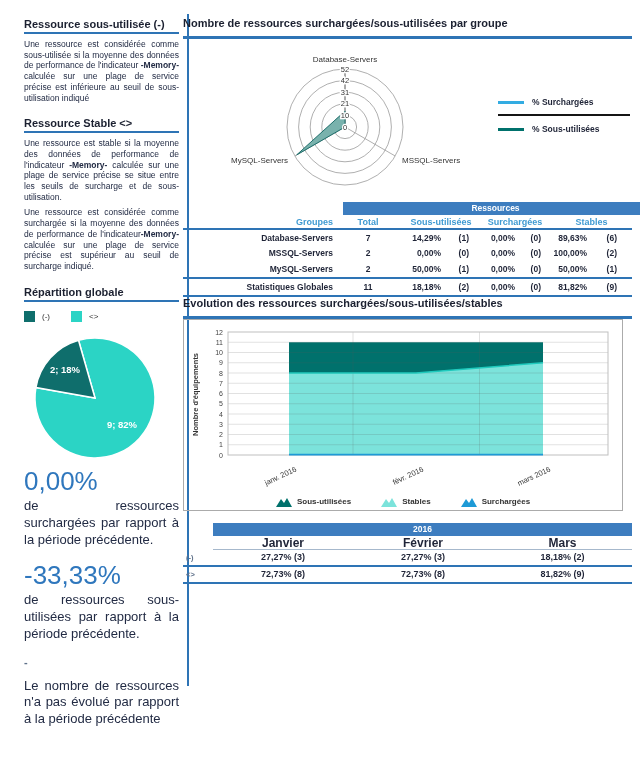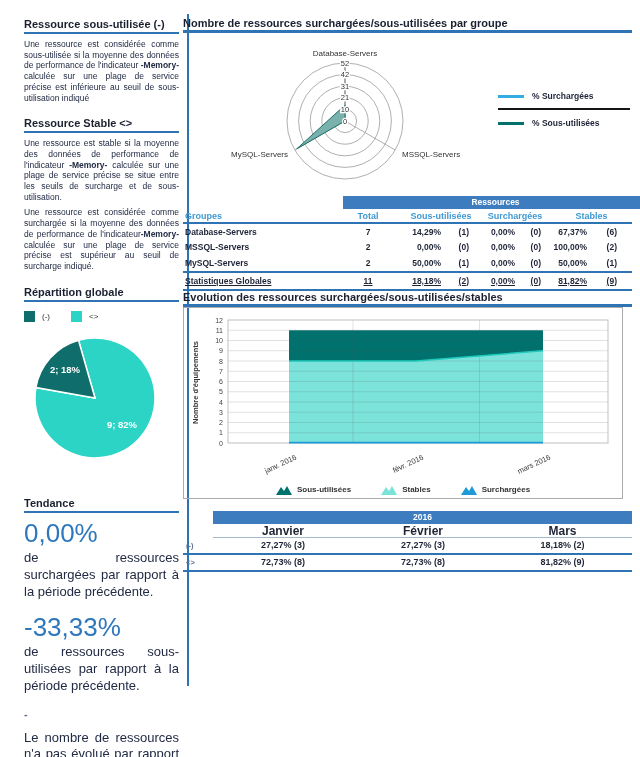--- a/index.html
+++ b/index.html
@@ -19,45 +19,45 @@
   .sw.light{background:#2bd4c5;margin-left:14px;}
   #pie-svg{display:block;margin:13px 0 0 8px;}
   .pie-label{font-size:9.5px;font-weight:bold;fill:#fff;text-anchor:middle;}
   .tend-val{font-size:26px;line-height:1.05;color:#2f77bd;margin-top:7px;}
   .tend-desc{font-size:13px;line-height:1.3;text-align:justify;margin-top:3px;color:#222b44;}
   .tend-dash{margin-top:12px;font-size:11px;font-weight:bold;color:#5f718a;}
   .tend-note{margin-top:10px;}
   
   #main{position:absolute;left:183px;top:0;width:449px;}
   .m-title{font-size:11px;font-weight:bold;color:#1b2030;margin:0;
-           padding-bottom:1px;border-bottom:3px solid #2e74b5;}
+           padding-bottom:7px;border-bottom:3px solid #2e74b5;}
   #group-title{margin-top:17px;}
   
   .radar-wrap{position:relative;height:159px;}
   #radar-svg{position:absolute;left:15px;top:14px;}
   .radar-axis-label{font-size:8px;fill:#333;}
   .ring-label{font-size:7.5px;fill:#333;text-anchor:middle;stroke:#fff;stroke-width:2.5px;paint-order:stroke;}
   .radar-legend{position:absolute;right:2px;top:56px;width:132px;font-size:8.5px;font-weight:bold;color:#1f2437;}
   .rl-row{display:flex;align-items:center;gap:8px;height:14px;}
   .rl-row.first{border-bottom:2px solid #151515;padding-bottom:5px;margin-bottom:6px;}
   .rl-line{width:26px;height:3px;}
   
   .band{height:13px;line-height:13px;background:#3d7dbf;color:#fff;font-size:8.5px;
         font-weight:bold;text-align:center;}
   .t1-band{margin-left:160px;width:289px;padding-left:8px;}
   .t1-head{display:grid;grid-template-columns:150px 70px 76px 72px 81px;height:13px;
            align-items:center;font-size:9px;font-weight:bold;color:#3f9ad2;}
   .t1-row{display:grid;grid-template-columns:150px 70px 38px 28px 46px 26px 46px 30px;
           height:15.5px;align-items:center;font-size:8.5px;font-weight:bold;color:#1f2437;}
-  .t1-row.total{height:16px;text-decoration:underline;}
+  .t1-row.total{height:16px;}
   .rule{height:2px;background:#2e74b5;}
   .thin-rule{height:1px;background:#a6b8cc;margin-left:30px;}
   .c-c{text-align:center;}
   .c-r{text-align:right;}
-  .c-l{padding-left:2px;}
+  .c-l{padding-left:2px;text-align:right;}
   
   .panel{width:440px;height:192px;border:1px solid #ababab;box-sizing:border-box;margin-top:0;}
   .ytick{font-size:7px;fill:#444;text-anchor:end;}
   .xtick{font-size:7.5px;fill:#333;text-anchor:end;}
   .ylabel{font-size:7.5px;font-weight:bold;fill:#333;}
   .evo-legend{display:flex;justify-content:center;align-items:center;gap:30px;
               font-size:8px;font-weight:bold;color:#333;height:20px;}
   .evo-legend .item{display:flex;align-items:center;gap:5px;}
   
   #months-table{margin-top:12px;}
@@ -93,21 +93,20 @@
         <span>&lt;&gt;</span>
       </div>
 
       <svg id="pie-svg" width="126" height="126" viewBox="0 0 126 126">
         <path d="M63,63 L3.9,52.6 A60,60 0 1 0 46.5,5.3 Z" fill="#2bd4c5" stroke="#ffffff" stroke-width="1.5"></path>
         <path d="M63,63 L46.5,5.3 A60,60 0 0 0 3.9,52.6 Z" fill="#0f6e6c" stroke="#ffffff" stroke-width="1.5"></path>
         <text class="pie-label" x="33" y="38">2; 18%</text>
         <text class="pie-label" x="90" y="93">9; 82%</text>
       </svg>
 
-      <div class="sb-title" style="margin-top:36px;">Tendance</div>
 
       <div class="tend-val">0,00%</div>
       <p class="tend-desc">de ressources surchargées par rapport à la période précédente.</p>
 
       <div class="tend-val">-33,33%</div>
       <p class="tend-desc">de ressources sous-utilisées par rapport à la période précédente.</p>
 
       <div class="tend-dash">-</div>
       <p class="tend-desc tend-note">Le nombre de ressources n'a pas évolué par rapport à la période précédente</p>
     </div>
@@ -163,21 +162,21 @@
       </div>
       <div class="rule"></div>
 
       <div class="t1-row">
         <span class="c-l">Database-Servers</span>
         <span class="c-c">7</span>
         <span class="c-r">14,29%</span>
         <span class="c-r">(1)</span>
         <span class="c-r">0,00%</span>
         <span class="c-r">(0)</span>
-        <span class="c-r">67,37%</span>
+        <span class="c-r">89,63%</span>
         <span class="c-r">(6)</span>
       </div>
       <div class="t1-row">
         <span class="c-l">MSSQL-Servers</span>
         <span class="c-c">2</span>
         <span class="c-r">0,00%</span>
         <span class="c-r">(0)</span>
         <span class="c-r">0,00%</span>
         <span class="c-r">(0)</span>
         <span class="c-r">100,00%</span>

